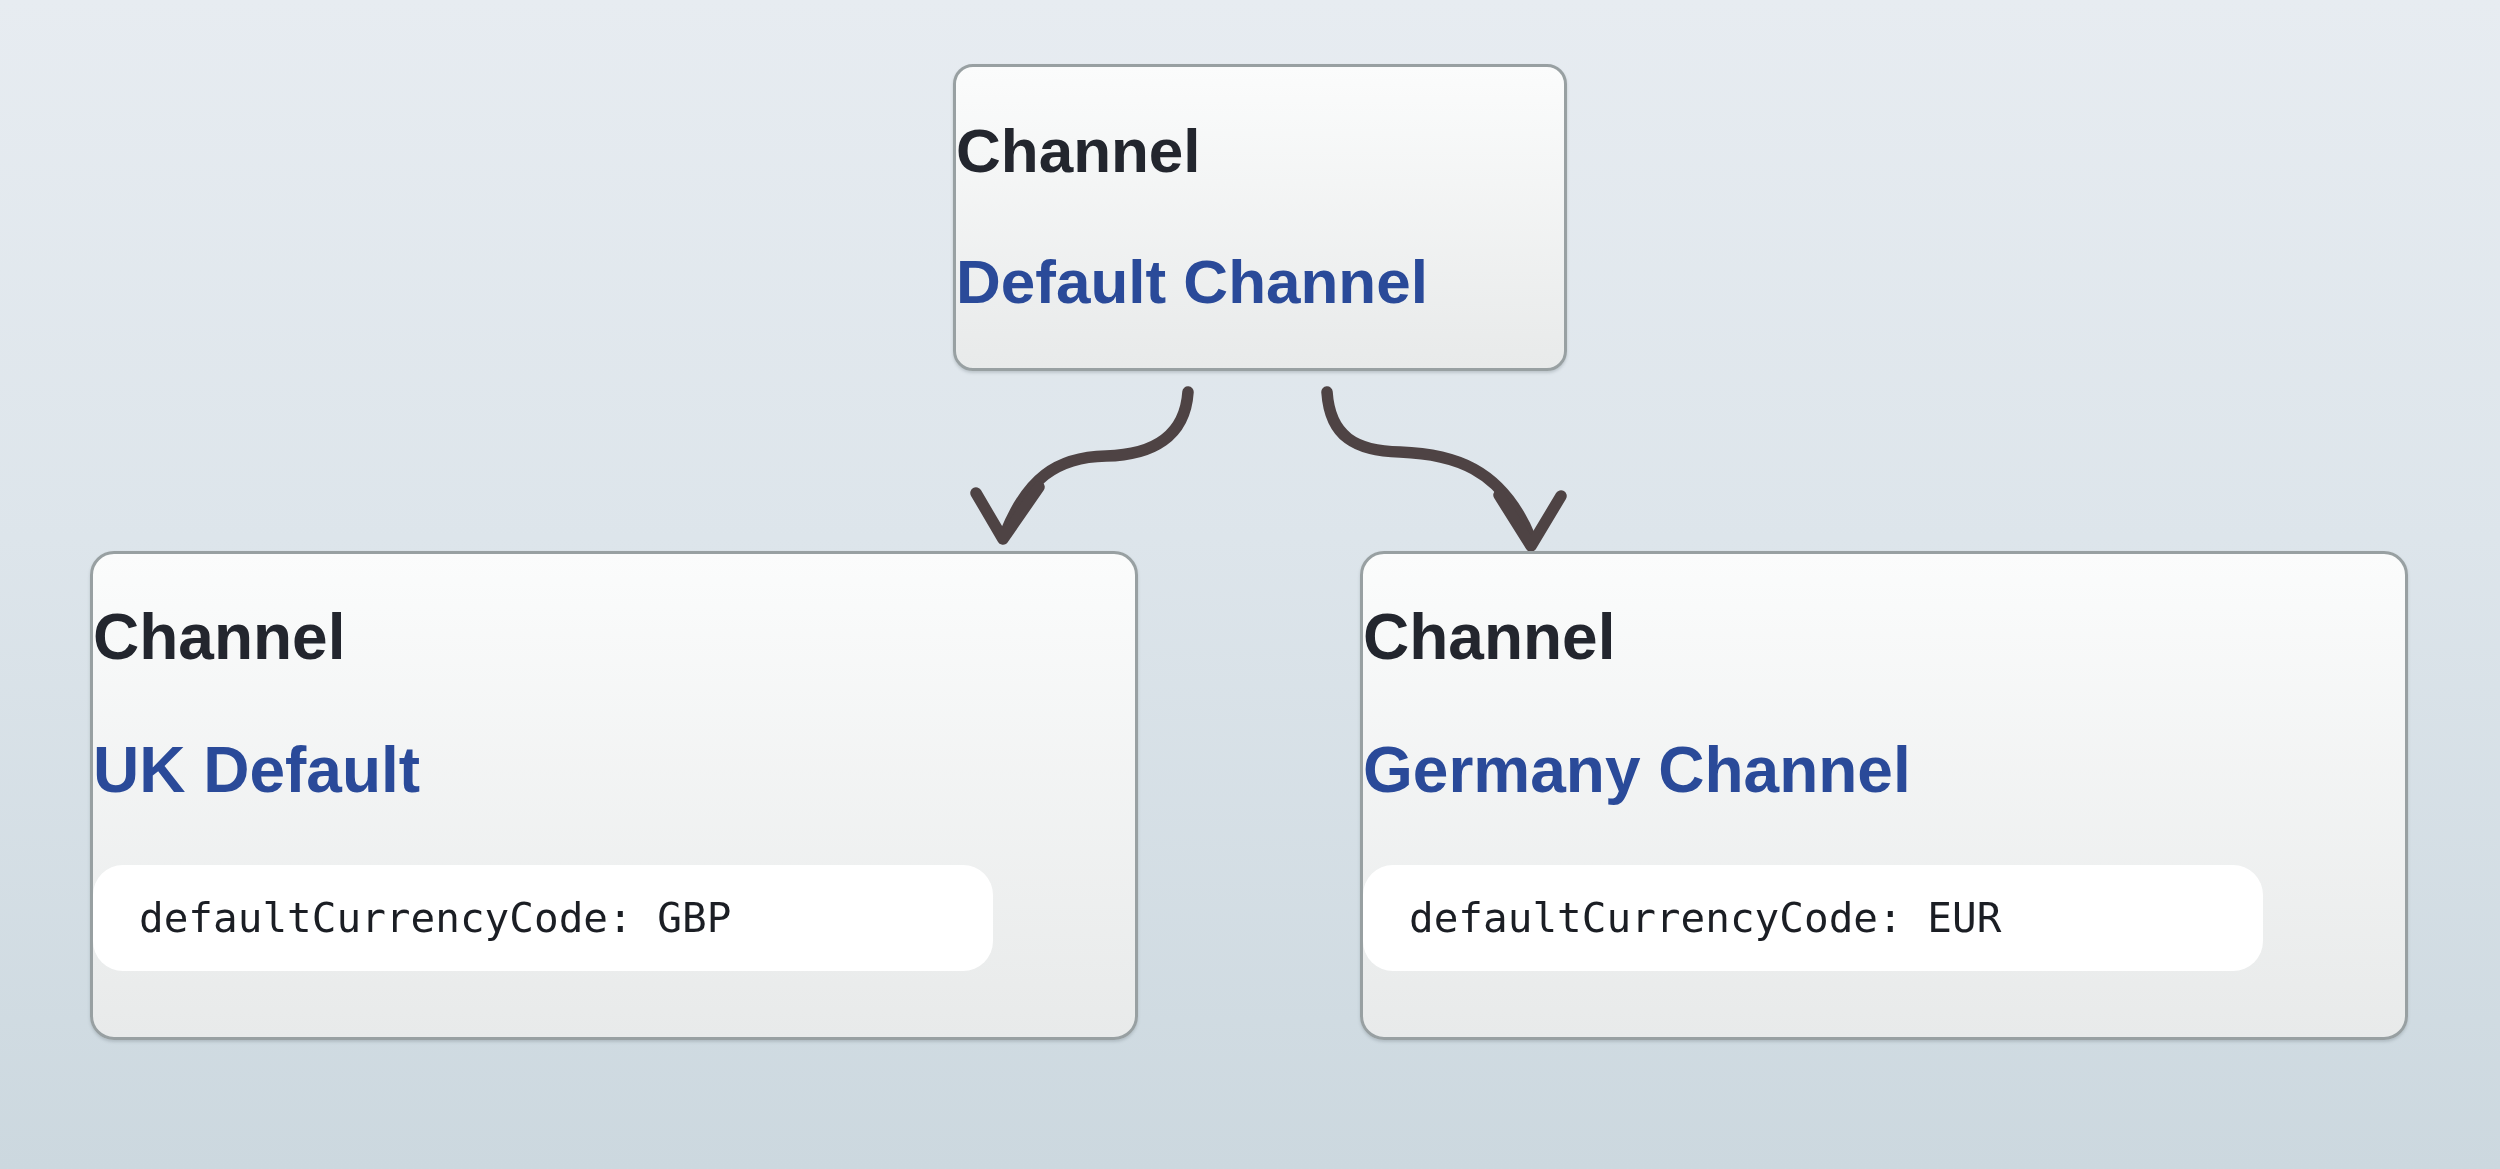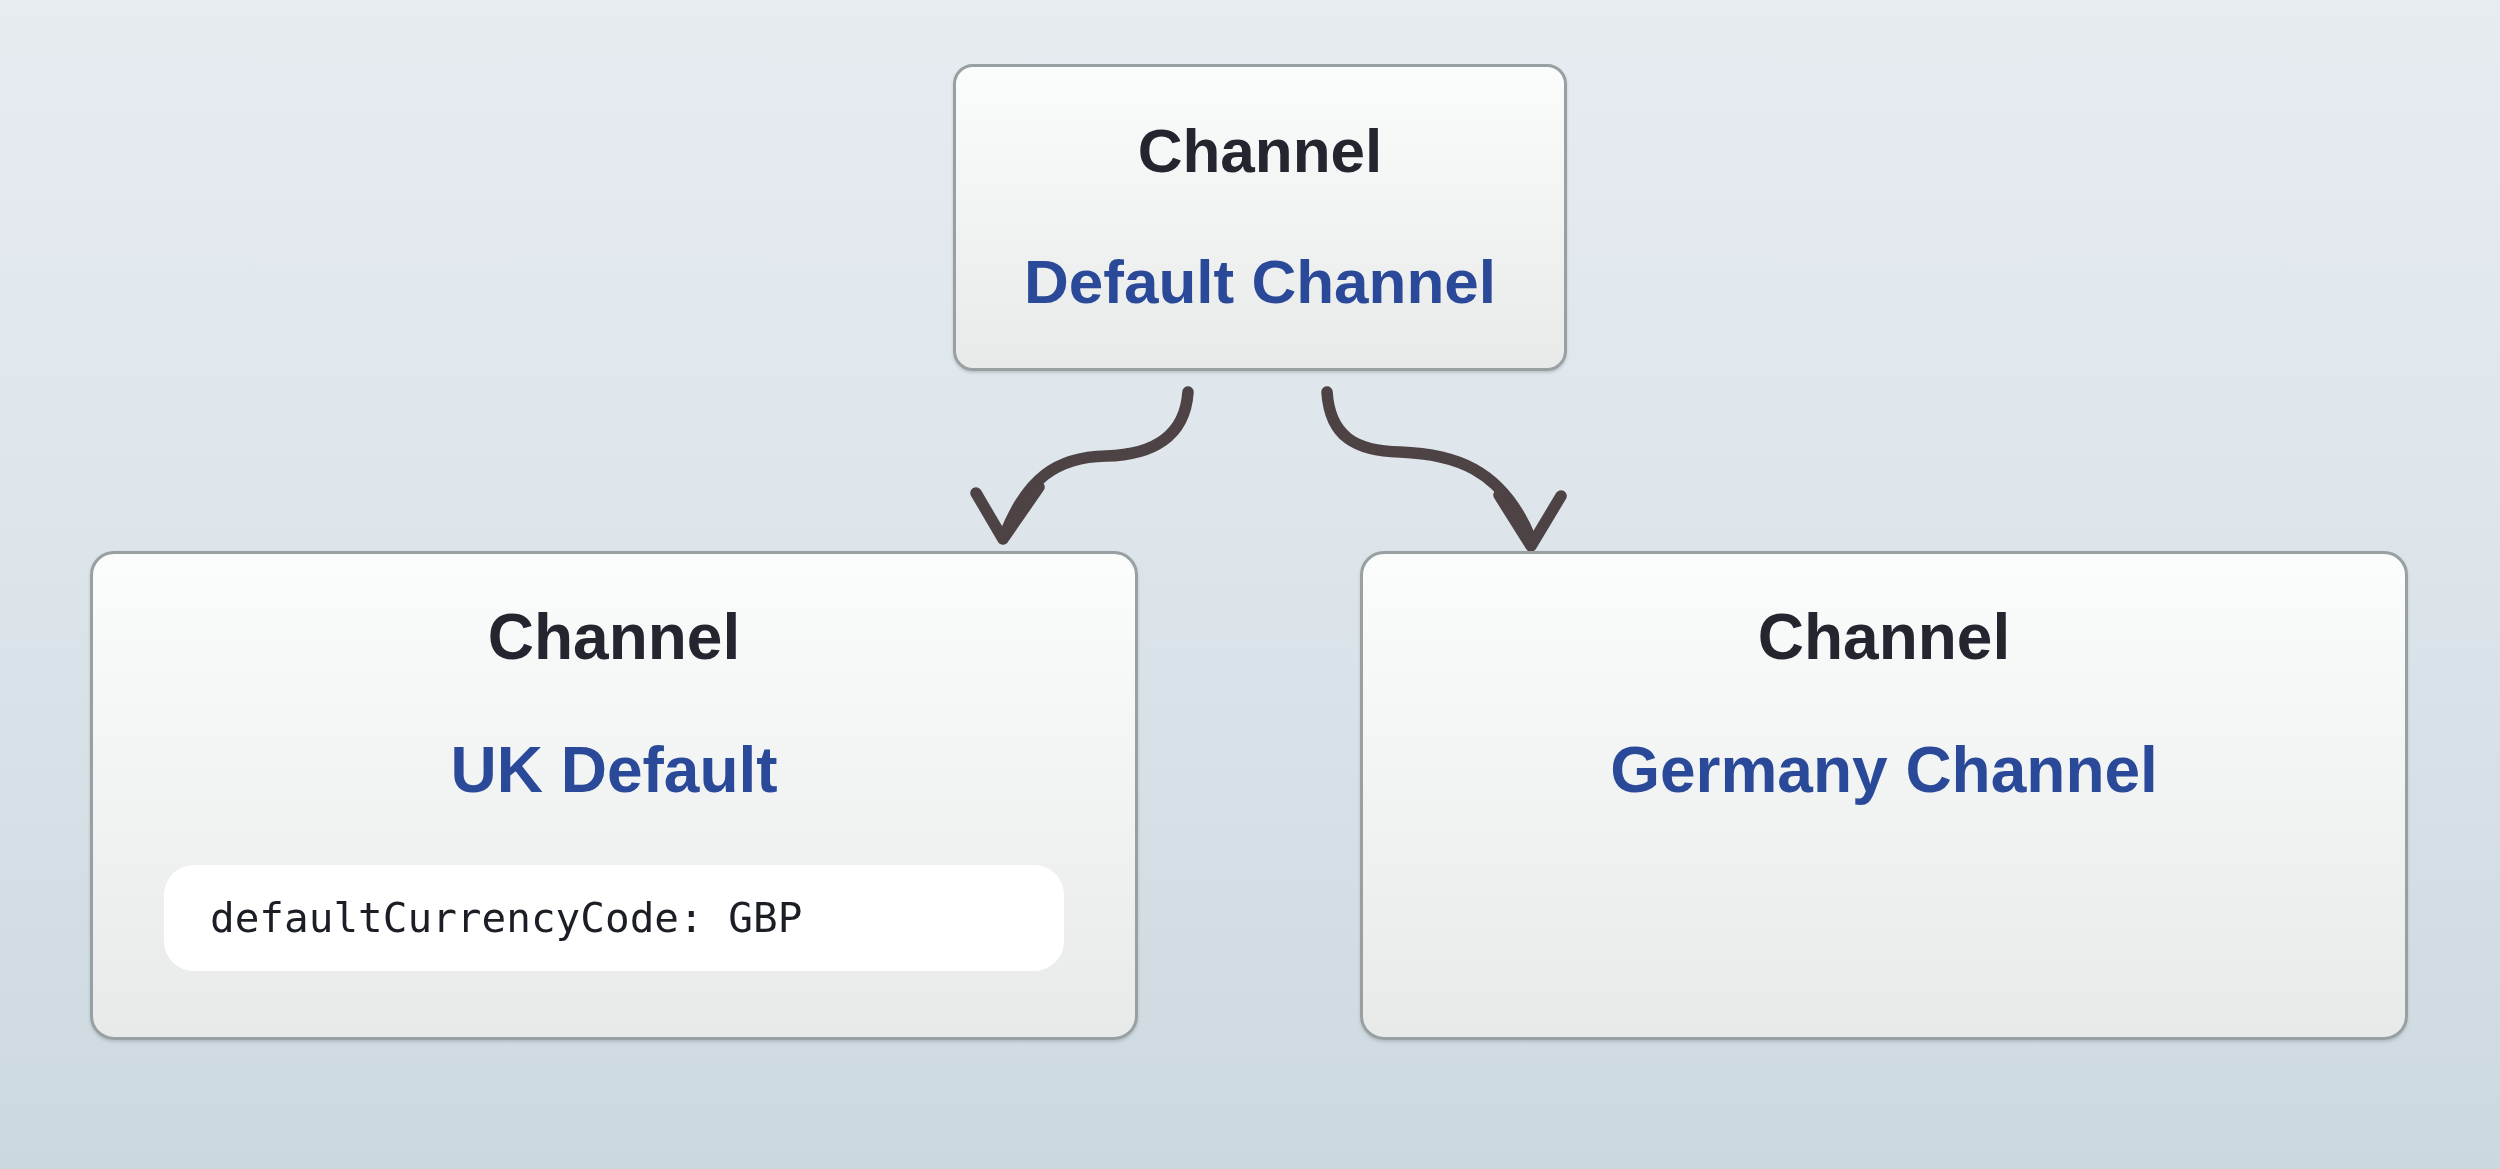--- a/index.html
+++ b/index.html
@@ -44,21 +44,20 @@
     stroke-linecap: round;
     stroke-linejoin: round;
   }
   .node {
     position: absolute;
     border: 3px solid var(--node-border);
     background: linear-gradient(180deg, var(--node-fill-top) 0%, var(--node-fill-bottom) 100%);
     box-shadow: 0 2px 3px rgba(110, 122, 128, 0.30);
     display: flex;
     flex-direction: column;
-    align-items: center;
   }
   .node-root {
     left: 953px; top: 64px;
     width: 614px; height: 307px;
     border-radius: 20px;
   }
   .node-child {
     width: 1048px; height: 489px;
     top: 551px;
     border-radius: 24px;
@@ -125,15 +124,18 @@
     <div class="node-type">Channel</div>
     <div class="node-name">UK Default</div>
     <div class="attr-pill">
       <span class="attr-text">defaultCurrencyCode: GBP</span>
     </div>
   </div>
 
   <div class="node node-child node-germany">
     <div class="node-type">Channel</div>
     <div class="node-name">Germany Channel</div>
+    <div class="attr-pill">
+      <span class="attr-text">defaultCurrencyCode: EUR</span>
+    </div>
   </div>
 
 </div>
 
 </body></html>

